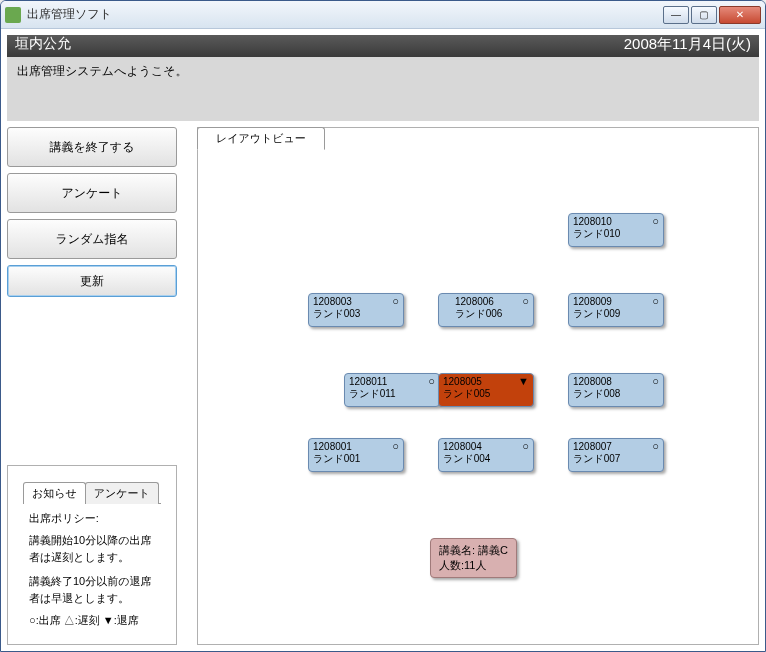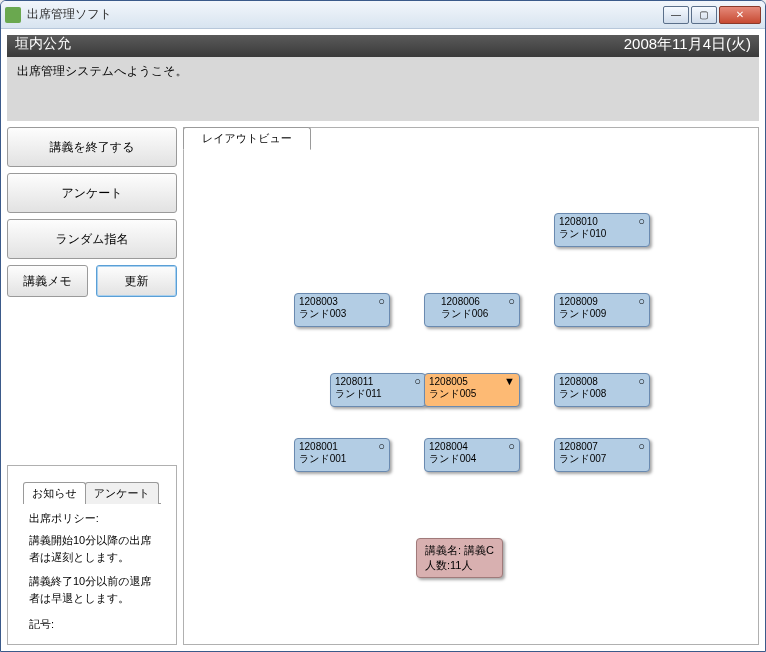--- a/index.html
+++ b/index.html
@@ -8,39 +8,39 @@
   .titlebar { height: 28px; background: linear-gradient(#f2f6fb,#d8e4f0); display: flex; align-items: center; padding: 0 4px; border-bottom: 1px solid #b7c7da; }
   .titlebar .app-icon { width: 16px; height: 16px; margin-right: 6px; background: #6aa84f; border-radius: 2px; position: relative; }
   .titlebar .title { font-size: 12px; color: #2b2b2b; flex: 1; }
   .win-buttons { display: flex; gap: 2px; }
   .win-btn { width: 26px; height: 18px; border: 1px solid #5a6f8a; border-radius: 2px; display: flex; align-items: center; justify-content: center; font-size: 10px; color: #2b2b2b; background: linear-gradient(#f6faff,#d0dceb); }
   .win-btn.close { background: linear-gradient(#e58a7a,#c74a32); color:#fff; border-color:#8a3a2b; width: 42px; }
   .body-area { flex: 1; background: #fff; padding: 6px; display: flex; flex-direction: column; }
   .header-bar { height: 22px; background: linear-gradient(#5a5a5a,#3a3a3a); color: #fff; display: flex; align-items: flex-start; padding: 0 8px; font-size: 14px; }
   .header-bar .date { margin-left: auto; font-size: 15px; }
   .welcome { background: #d8d8d8; padding: 6px 10px; font-size: 12px; height: 64px; }
-  .content { flex: 1; display: flex; gap: 6px; margin-top: 6px; justify-content: flex-end; }
+  .content { flex: 1; display: flex; gap: 20px; margin-top: 6px; justify-content: flex-end; }
   .left-col { width: 170px; display: flex; flex-direction: column; gap: 6px; }
   .btn { height: 32px; border: 1px solid #9a9a9a; border-radius: 3px; background: linear-gradient(#fdfdfd,#e2e2e2); font-size: 12px; display: flex; align-items: center; justify-content: center; cursor: pointer; }
   .btn.wide { width: 100%; height: 40px; }
   .btn-row { display: flex; gap: 8px; }
   .btn.small { flex: 1; height: 32px; }
   .btn.refresh { border: 1px solid #5a9fd6; box-shadow: 0 0 0 1px #a8d0ef inset; }
   .info-panel { margin-top: auto; border: 1px solid #b0b0b0; padding: 15px; height: 180px; display: flex; flex-direction: column; }
   .info-tabs { display: flex; font-size: 11px; background: #fff; }
   .info-tab { padding: 3px 8px; border: 1px solid #9a9a9a; border-bottom: none; background: #f0f0f0; margin-right: -1px; border-radius: 3px 3px 0 0; cursor: pointer; position: relative; top: 1px; }
   .info-tab.active { background: #fff; z-index: 2; }
   .info-body { border-top: 1px solid #9a9a9a; padding: 6px; font-size: 11px; line-height: 1.6; flex: 1; overflow: auto; background: #fff; }
   .right-col { flex: 1; border: 1px solid #b0b0b0; display: flex; flex-direction: column; position: relative; }
   .view-tabs { display: flex; font-size: 11px; padding: 0; position: absolute; top: -1px; left: -1px; }
   .view-tab { padding: 3px 18px; border: 1px solid #9a9a9a; background: #f0f0f0; border-radius: 3px 3px 0 0; margin-right: -1px; cursor: pointer; position: relative; }
   .view-tab.active { background: #fff; border-bottom-color: #fff; z-index: 2; }
   .layout-area { margin-top: 20px; flex: 1; position: relative; background: #fff; }
   .seat { position: absolute; width: 96px; height: 34px; border: 1px solid #6a8ab0; border-radius: 4px; background: #b3cde4; box-shadow: 2px 2px 3px rgba(0,0,0,0.35); font-size: 10px; padding: 2px 4px; cursor: pointer; }
-  .seat.late { background: #fdba74; }
+  .seat.late { background: #c2410c; }
   .seat .id { font-size: 10px; }
   .seat .name { font-size: 10px; }
   .seat .mark { position: absolute; top: 2px; right: 4px; font-size: 11px; line-height: 1; }
   .lecture-badge { position: absolute; border: 1px solid #a07a7a; background: #d8b0b0; border-radius: 4px; box-shadow: 2px 2px 3px rgba(0,0,0,0.35); font-size: 11px; padding: 4px 8px; }
 </style>
 </head>
 <body>
 
 <div class="window">
   <div class="titlebar">
@@ -57,33 +57,31 @@
       <span>垣内公允</span>
       <span class="date">2008年11月4日(火)</span>
     </div>
     <div class="welcome">出席管理システムへようこそ。</div>
     <div class="content">
       <div class="left-col">
         <div class="btn wide">講義を終了する</div>
         <div class="btn wide">アンケート</div>
         <div class="btn wide">ランダム指名</div>
         <div class="btn-row">
-          <div class="btn small">講義メモ</div>
           <div class="btn small refresh">更新</div>
         </div>
         <div class="info-panel">
           <div class="info-tabs">
             <div class="info-tab active">お知らせ</div>
             <div class="info-tab">アンケート</div>
           </div>
           <div class="info-body">
             <div>出席ポリシー:</div>
             <div style="margin-top:4px">講義開始10分以降の出席者は遅刻とします。</div>
             <div style="margin-top:6px">講義終了10分以前の退席者は早退とします。</div>
-            <div style="margin-top:8px">記号:</div>
             <div style="margin-top:4px">○:出席 △:遅刻 ▼:退席</div>
           </div>
         </div>
       </div>
       <div class="right-col">
         <div class="view-tabs">
           <div class="view-tab active">レイアウトビュー</div>
         </div>
         <div class="layout-area" id="layout-area">
 

